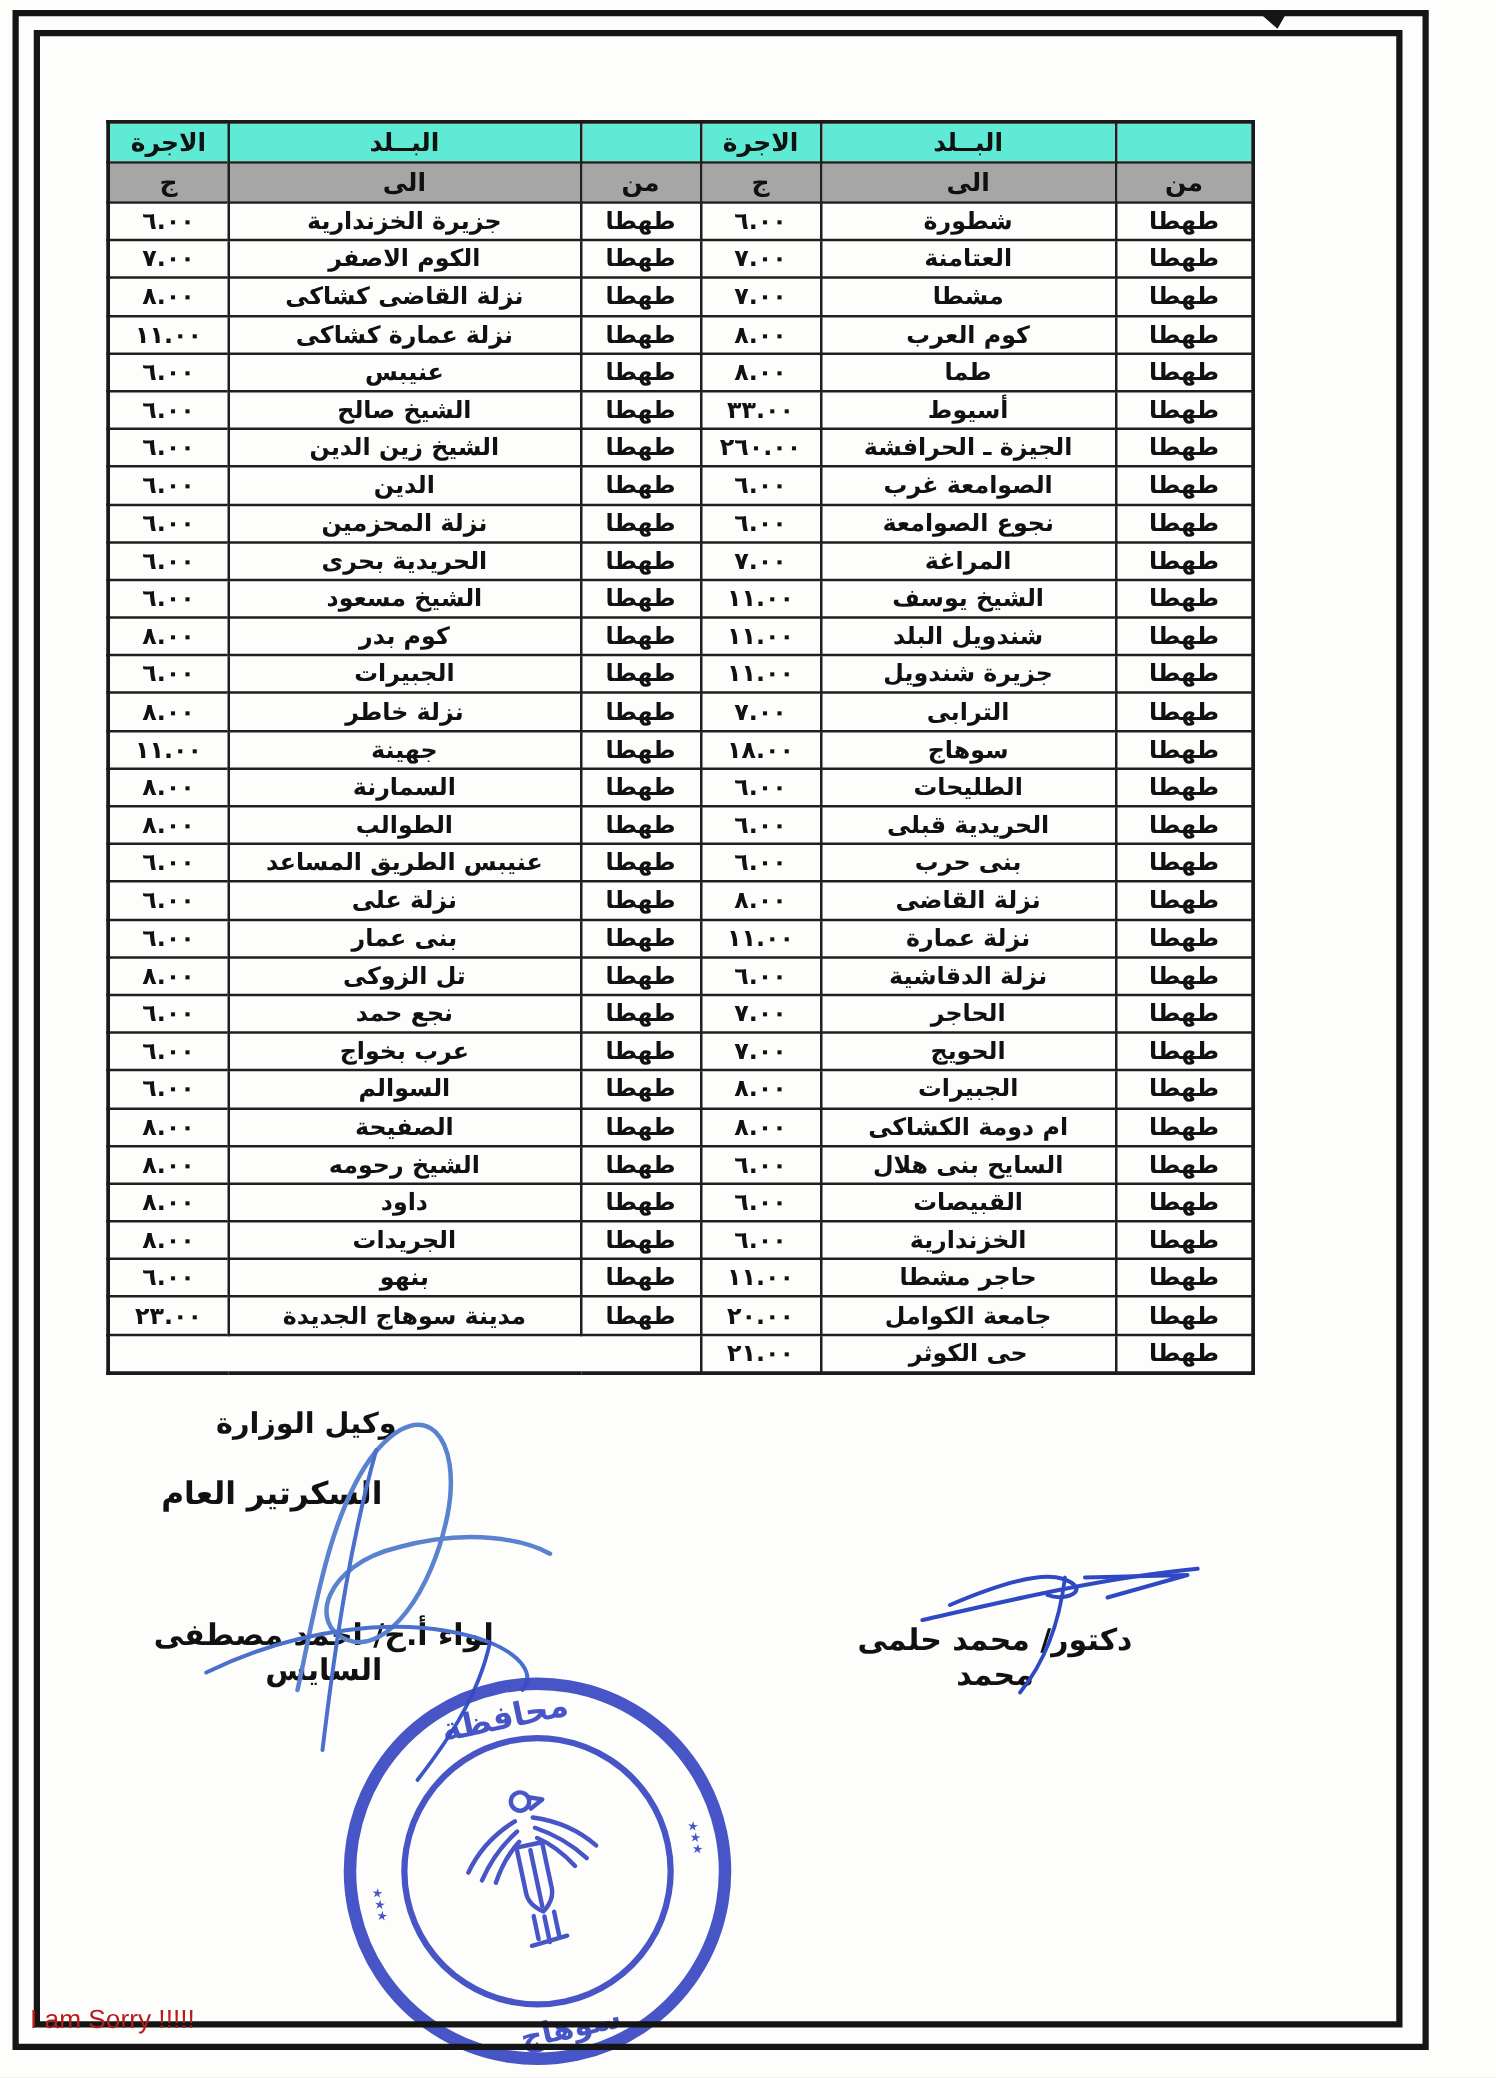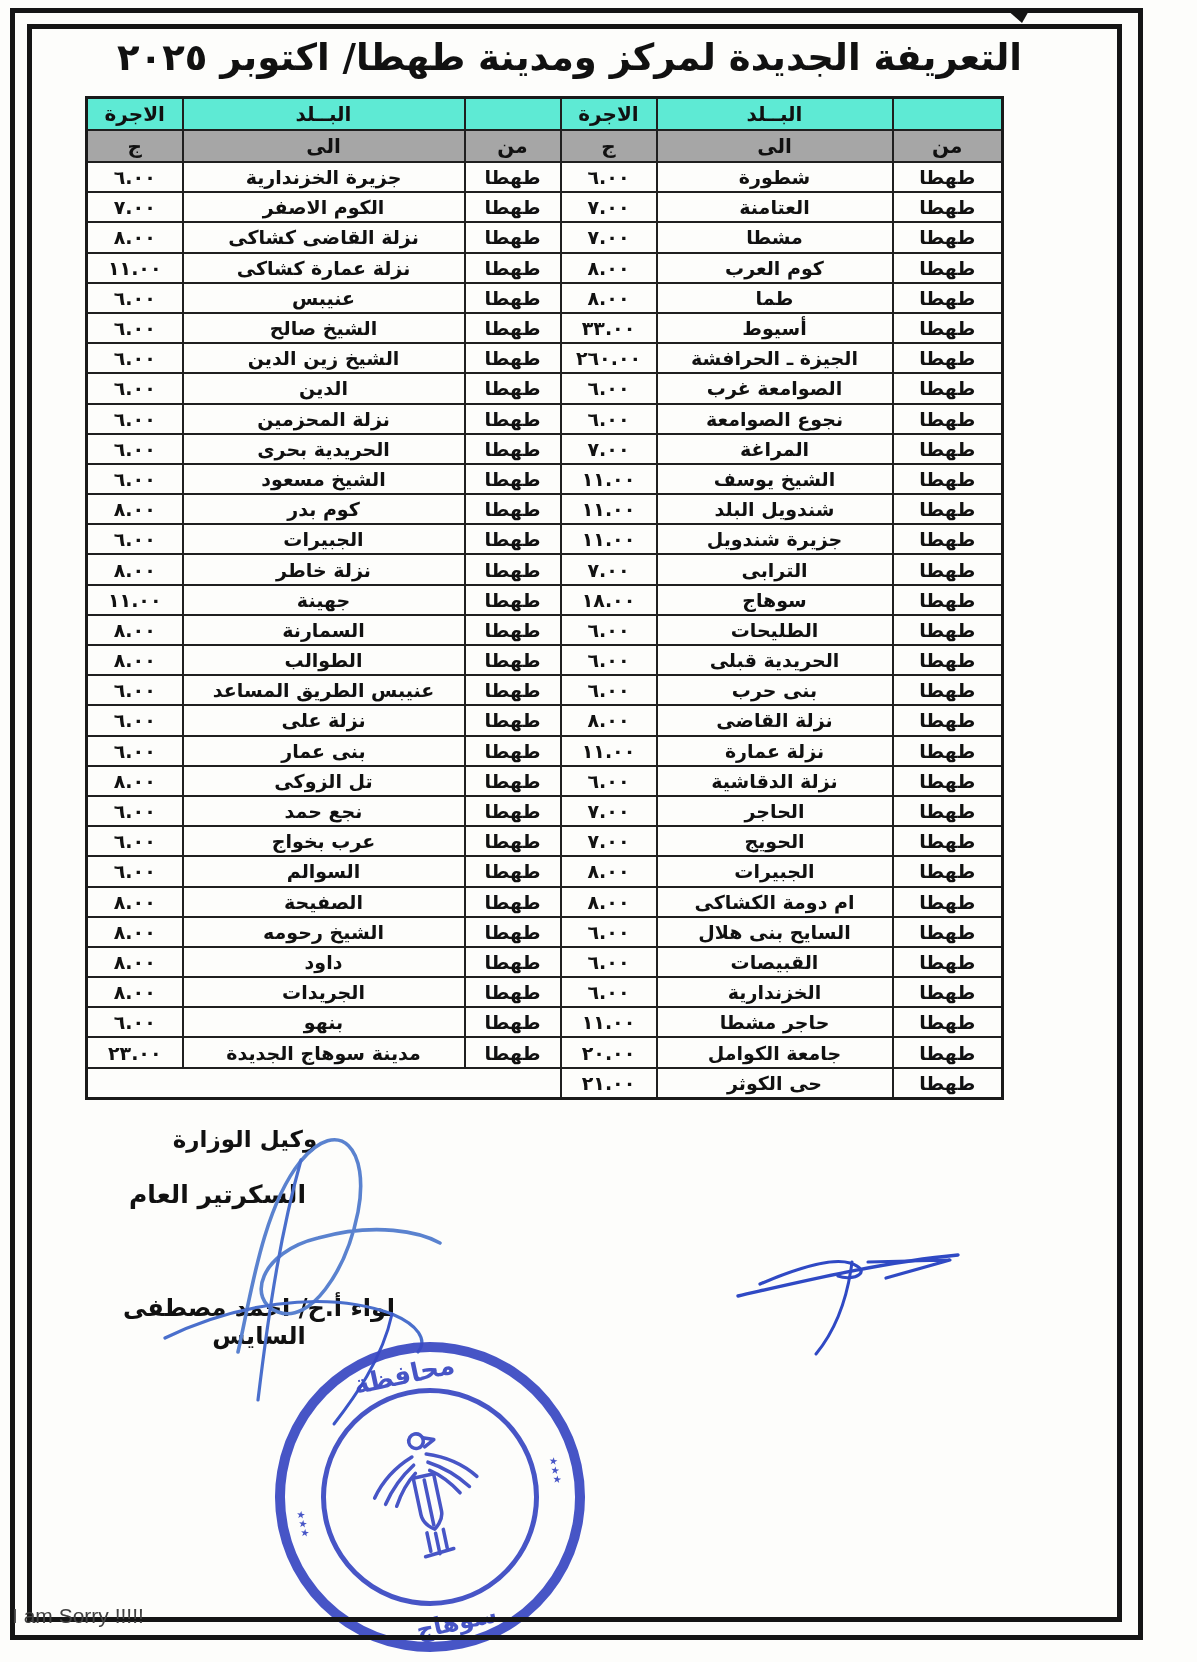--- a/index.html
+++ b/index.html
@@ -38,33 +38,32 @@
   .stamp .ring-outer{position:absolute;inset:0;border-radius:50%;border:10px solid #3a49c3;}
   .stamp .ring-inner{position:absolute;inset:46px;border-radius:50%;border:5px solid #3a49c3;}
   .stamp .arc-top{position:absolute;top:15px;left:0;width:100%;text-align:center;
                   color:#3a49c3;font-size:26px;font-weight:bold;letter-spacing:6px;}
   .stamp .arc-bottom{position:absolute;bottom:13px;left:0;width:100%;text-align:center;
                      color:#3a49c3;font-size:24px;font-weight:bold;letter-spacing:4px;}
   .stamp .orn{position:absolute;top:50%;color:#3a49c3;font-size:17px;font-weight:bold;
               writing-mode:vertical-rl;transform:translateY(-50%);letter-spacing:2px;}
   .stamp .orn.left{left:16px;} .stamp .orn.right{right:16px;}
   .stamp svg{position:absolute;left:50%;top:50%;transform:translate(-50%,-50%);}
-  .watermark{position:absolute;left:12px;top:1604px;z-index:6;
-             font-family:"Liberation Sans",sans-serif;font-size:21px;color:#404040;}
+  .watermark{position:absolute;left:24px;top:1604px;z-index:6;
+             font-family:"Liberation Sans",sans-serif;font-size:21px;color:#b91c1c;}
 </style>
 </head>
 <body>
 
 <div class="page">
 
   <div class="frame-outer"></div>
   <div class="frame-inner"></div>
   <div class="corner-notch"></div>
 
-  <div class="doc-title">التعريفة الجديدة لمركز ومدينة طهطا/ اكتوبر ٢٠٢٥</div>
 
   <table class="fares">
     <colgroup>
       <col style="width:110px">
         <col style="width:236px">
         <col style="width:96px">
       <col style="width:96px">
         <col style="width:282px">
         <col style="width:96px">
     </colgroup>
@@ -332,20 +331,21 @@
           <td class="cell-to">حى الكوثر</td>
           <td class="cell-fare">٢١.٠٠</td>
           <td class="cell-empty" colspan="3"></td>
         </tr>
       </tbody>
   </table>
 
   <div class="sig-text" id="sig-left-1">وكيل الوزارة</div>
   <div class="sig-text" id="sig-left-2">السكرتير العام</div>
   <div class="sig-text" id="sig-left-name">لواء أ.ح/ احمد مصطفى السايس</div>
+  <div class="sig-text" id="sig-right-name">دكتور/ محمد حلمى محمد</div>
 
   <svg class="sig-svg" viewBox="0 0 1197 1662">
     <g fill="none" stroke-linecap="round" stroke-linejoin="round">
 
       <path d="M238,1352 C250,1300 262,1210 300,1162 C340,1114 370,1150 358,1212 C346,1272 310,1324 278,1312 C246,1300 260,1252 318,1238 C376,1222 420,1232 440,1243" stroke="#5a82cf" stroke-width="3.6"></path>
       <path d="M301,1160 C282,1228 270,1300 258,1400" stroke="#4a6fcc" stroke-width="3.2"></path>
       <path d="M165,1338 C230,1306 322,1288 392,1314 C418,1325 428,1340 418,1352" stroke="#4a6fcc" stroke-width="3.2"></path>
       <path d="M392,1314 C382,1360 354,1398 334,1424" stroke="#3a55c8" stroke-width="3"></path>
 
       <path d="M738,1296 C800,1282 882,1262 958,1255" stroke="#2f49c4" stroke-width="3.4"></path>

